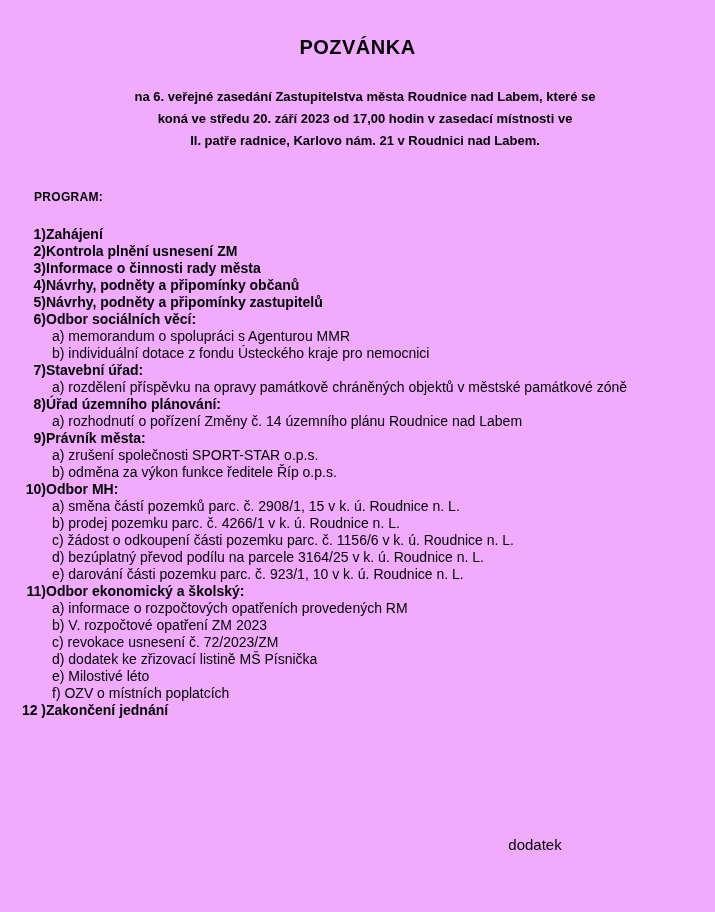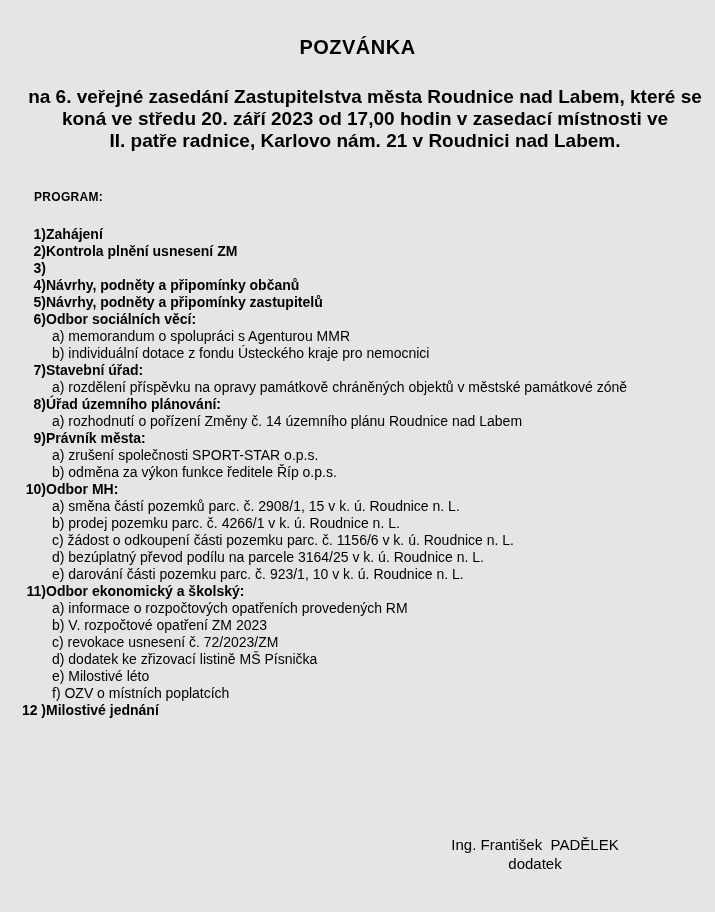--- a/index.html
+++ b/index.html
@@ -4,42 +4,42 @@
 <style>
   html, body {
     margin: 0;
     padding: 0;
     background: #ffffff;
   }
   .page {
     position: relative;
     width: 715px;
     height: 912px;
-    background: #e5e5e5;
+    background: #f0abfc;
     color: #000000;
     font-family: "Liberation Sans", "DejaVu Sans", sans-serif;
     overflow: hidden;
   }
   .doc-title {
     position: absolute;
     top: 36px;
     left: 0;
     right: 0;
     text-align: center;
     font-size: 20px;
     font-weight: bold;
     letter-spacing: 0.5px;
   }
   .intro {
     position: absolute;
     top: 86px;
     left: 0;
     right: 0;
     text-align: center;
-    font-size: 19px;
+    font-size: 13px;
     font-weight: bold;
     line-height: 22px;
     padding-left: 15px;
   }
   .program-heading {
     position: absolute;
     top: 190px;
     left: 34px;
     font-size: 12px;
     font-weight: bold;
@@ -106,20 +106,21 @@
       <div class="row main">
         <span class="num">1)</span>
         <span class="label">Zahájení</span>
       </div>
       <div class="row main">
         <span class="num">2)</span>
         <span class="label">Kontrola plnění usnesení ZM</span>
       </div>
       <div class="row main">
         <span class="num">3)</span>
+        <span class="label">Informace o činnosti rady města</span>
       </div>
       <div class="row main">
         <span class="num">4)</span>
         <span class="label">Návrhy, podněty a připomínky občanů</span>
       </div>
       <div class="row main">
         <span class="num">5)</span>
         <span class="label">Návrhy, podněty a připomínky zastupitelů</span>
       </div>
       <div class="row main">
@@ -158,22 +159,21 @@
         <span class="label">Odbor ekonomický a školský:</span>
       </div>
       <div class="row sub">a) informace o rozpočtových opatřeních provedených RM</div>
       <div class="row sub">b) V. rozpočtové opatření ZM 2023</div>
       <div class="row sub">c) revokace usnesení č. 72/2023/ZM</div>
       <div class="row sub">d) dodatek ke zřizovací listině MŠ Písnička</div>
       <div class="row sub">e) Milostivé léto</div>
       <div class="row sub">f) OZV o místních poplatcích</div>
       <div class="row main">
         <span class="num">12 )</span>
-        <span class="label">Milostivé jednání</span>
+        <span class="label">Zakončení jednání</span>
       </div>
     </div>
 
   <div class="signature">
-    <div class="sig-name">Ing. František  PADĚLEK</div>
     <div class="sig-role">dodatek</div>
   </div>
 
 </div>
 
 </body></html>

